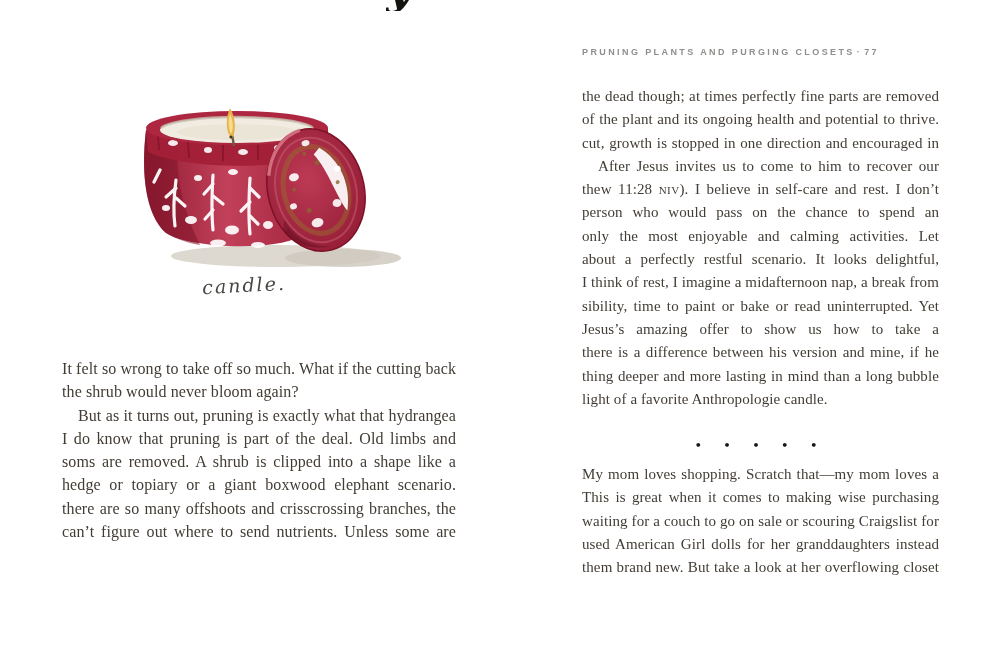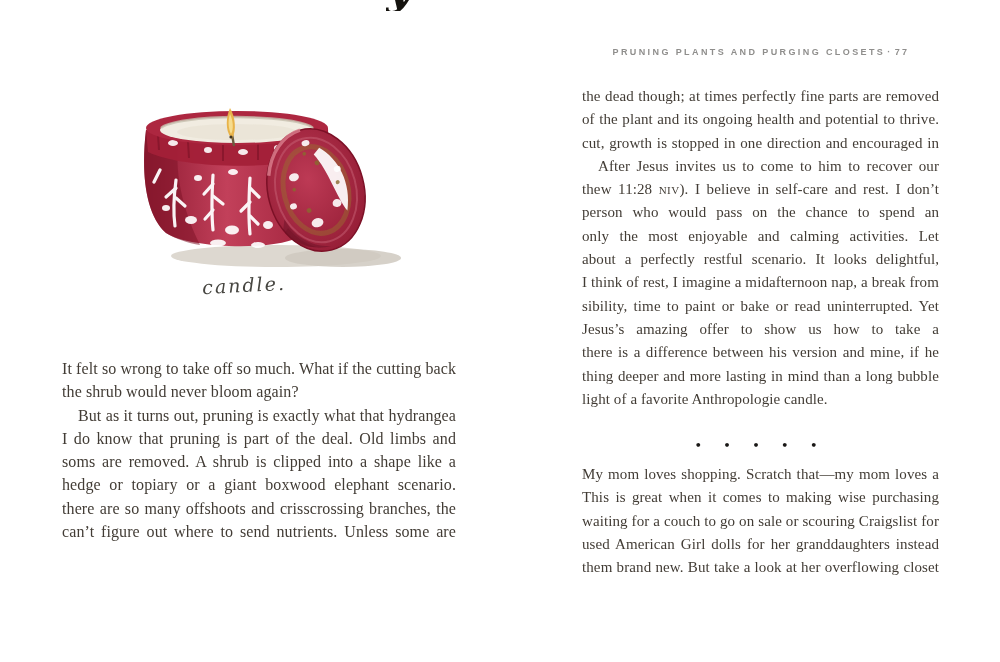--- a/index.html
+++ b/index.html
@@ -6,21 +6,21 @@
   body{background:#ffffff;width:1000px;height:662px;position:relative;overflow:hidden;
        font-family:"Liberation Serif", serif;}
   .spread{position:absolute;left:0;top:0;width:1000px;height:662px;background:#ffffff;}
 
   
   .partial-title{position:absolute;left:386px;top:0;width:44px;height:11px;overflow:hidden;}
   .partial-title span{display:block;font-family:"DejaVu Serif", serif;font-style:italic;
        font-weight:700;font-size:46px;line-height:46px;margin-top:-36px;color:#15130f;}
 
   
-  .running-head{position:absolute;left:582px;top:47px;width:358px;text-align:center;
+  .running-head{position:absolute;left:582px;top:47px;width:358px;text-align:left;
        font-family:"Liberation Sans", sans-serif;font-weight:700;font-size:9px;
        letter-spacing:2.4px;color:#8f8e8c;white-space:nowrap;}
   .running-head .sep{padding:0 2px;}
 
   
   .textcol{position:absolute;color:#423c35;}
   .left-text{left:62px;top:357px;width:394px;font-size:16px;line-height:23.35px;}
   .right-text-1{left:582px;top:85px;width:357px;font-size:15px;line-height:23.3px;}
   .right-text-2{left:582px;top:463px;width:357px;font-size:15px;line-height:23.3px;}
   .tline{text-align:justify;text-align-last:justify;height:23.3px;overflow:hidden;

